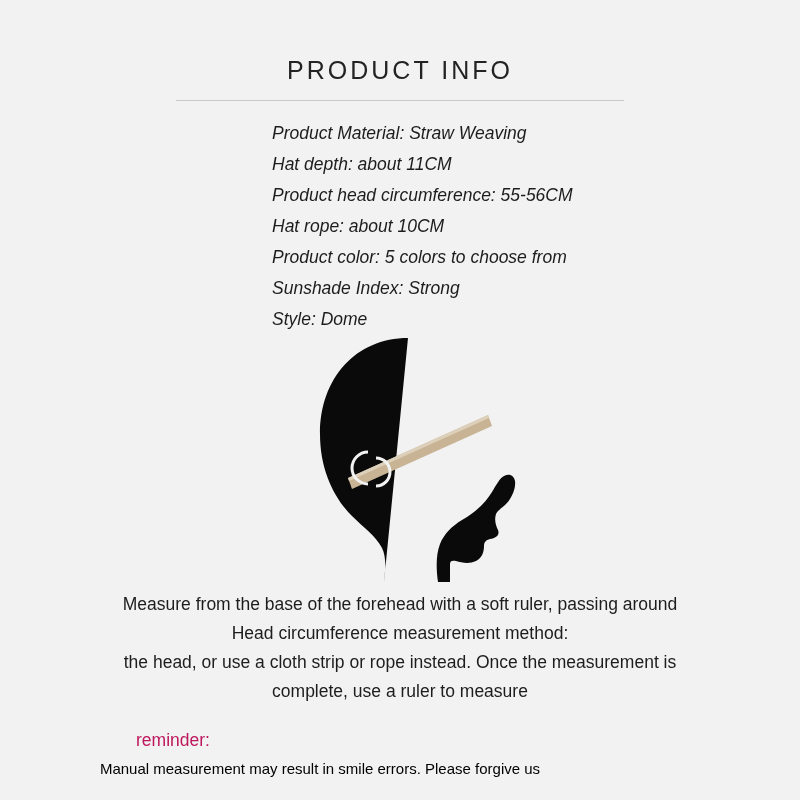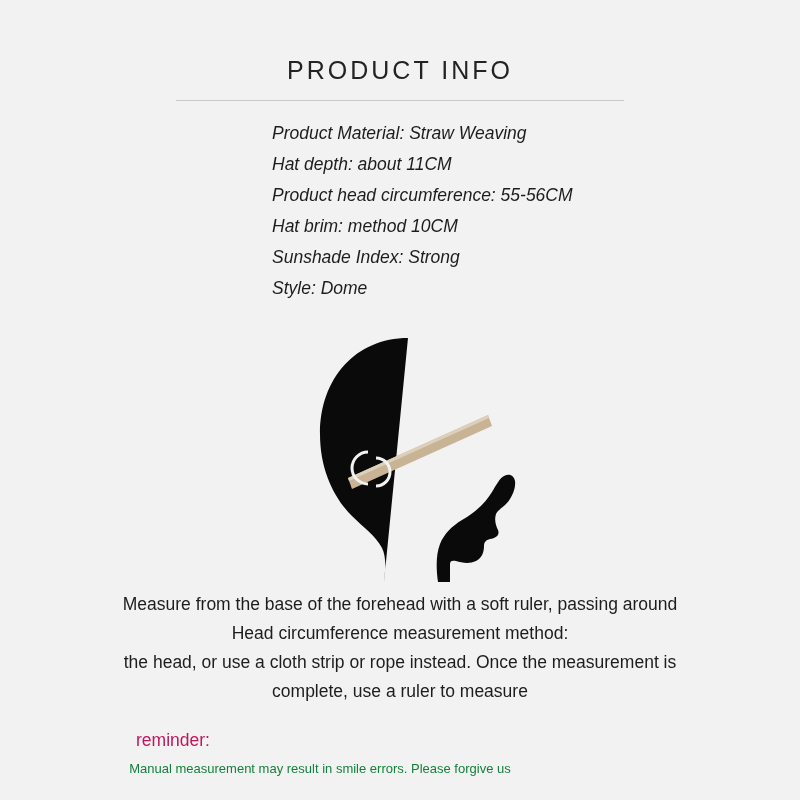--- a/index.html
+++ b/index.html
@@ -91,38 +91,39 @@
     font-size: 17.5px;
     color: #be185d;
     line-height: 24px;
   }
   .reminder-text {
     position: absolute;
     top: 757px;
     left: 0;
     width: 640px;
     text-align: center;
-    font-size: 13px;
-    color: #15803d;
+    font-size: 15px;
+    color: #000000;
     line-height: 24px;
   }
 </style>
 </head>
 <body>
 
 <div class="page">
 
   <div class="title">PRODUCT  INFO</div>
   <div class="title-rule"></div>
 
   <div class="spec-list">
     <div class="spec-line">Product Material: Straw Weaving</div>
     <div class="spec-line">Hat depth: about 11CM</div>
     <div class="spec-line">Product head circumference: 55-56CM</div>
-    <div class="spec-line">Hat brim: method 10CM</div>
+    <div class="spec-line">Hat rope: about 10CM</div>
+    <div class="spec-line">Product color: 5 colors to choose from</div>
     <div class="spec-line">Sunshade Index: Strong</div>
     <div class="spec-line">Style: Dome</div>
   </div>
 
   <div class="illustration">
     <svg width="260" height="260" viewBox="0 0 260 260" xmlns="http://www.w3.org/2000/svg">
 
       <path d="M118 8
                C 66 8, 30 48, 30 104
                C 30 140, 44 168, 62 186

